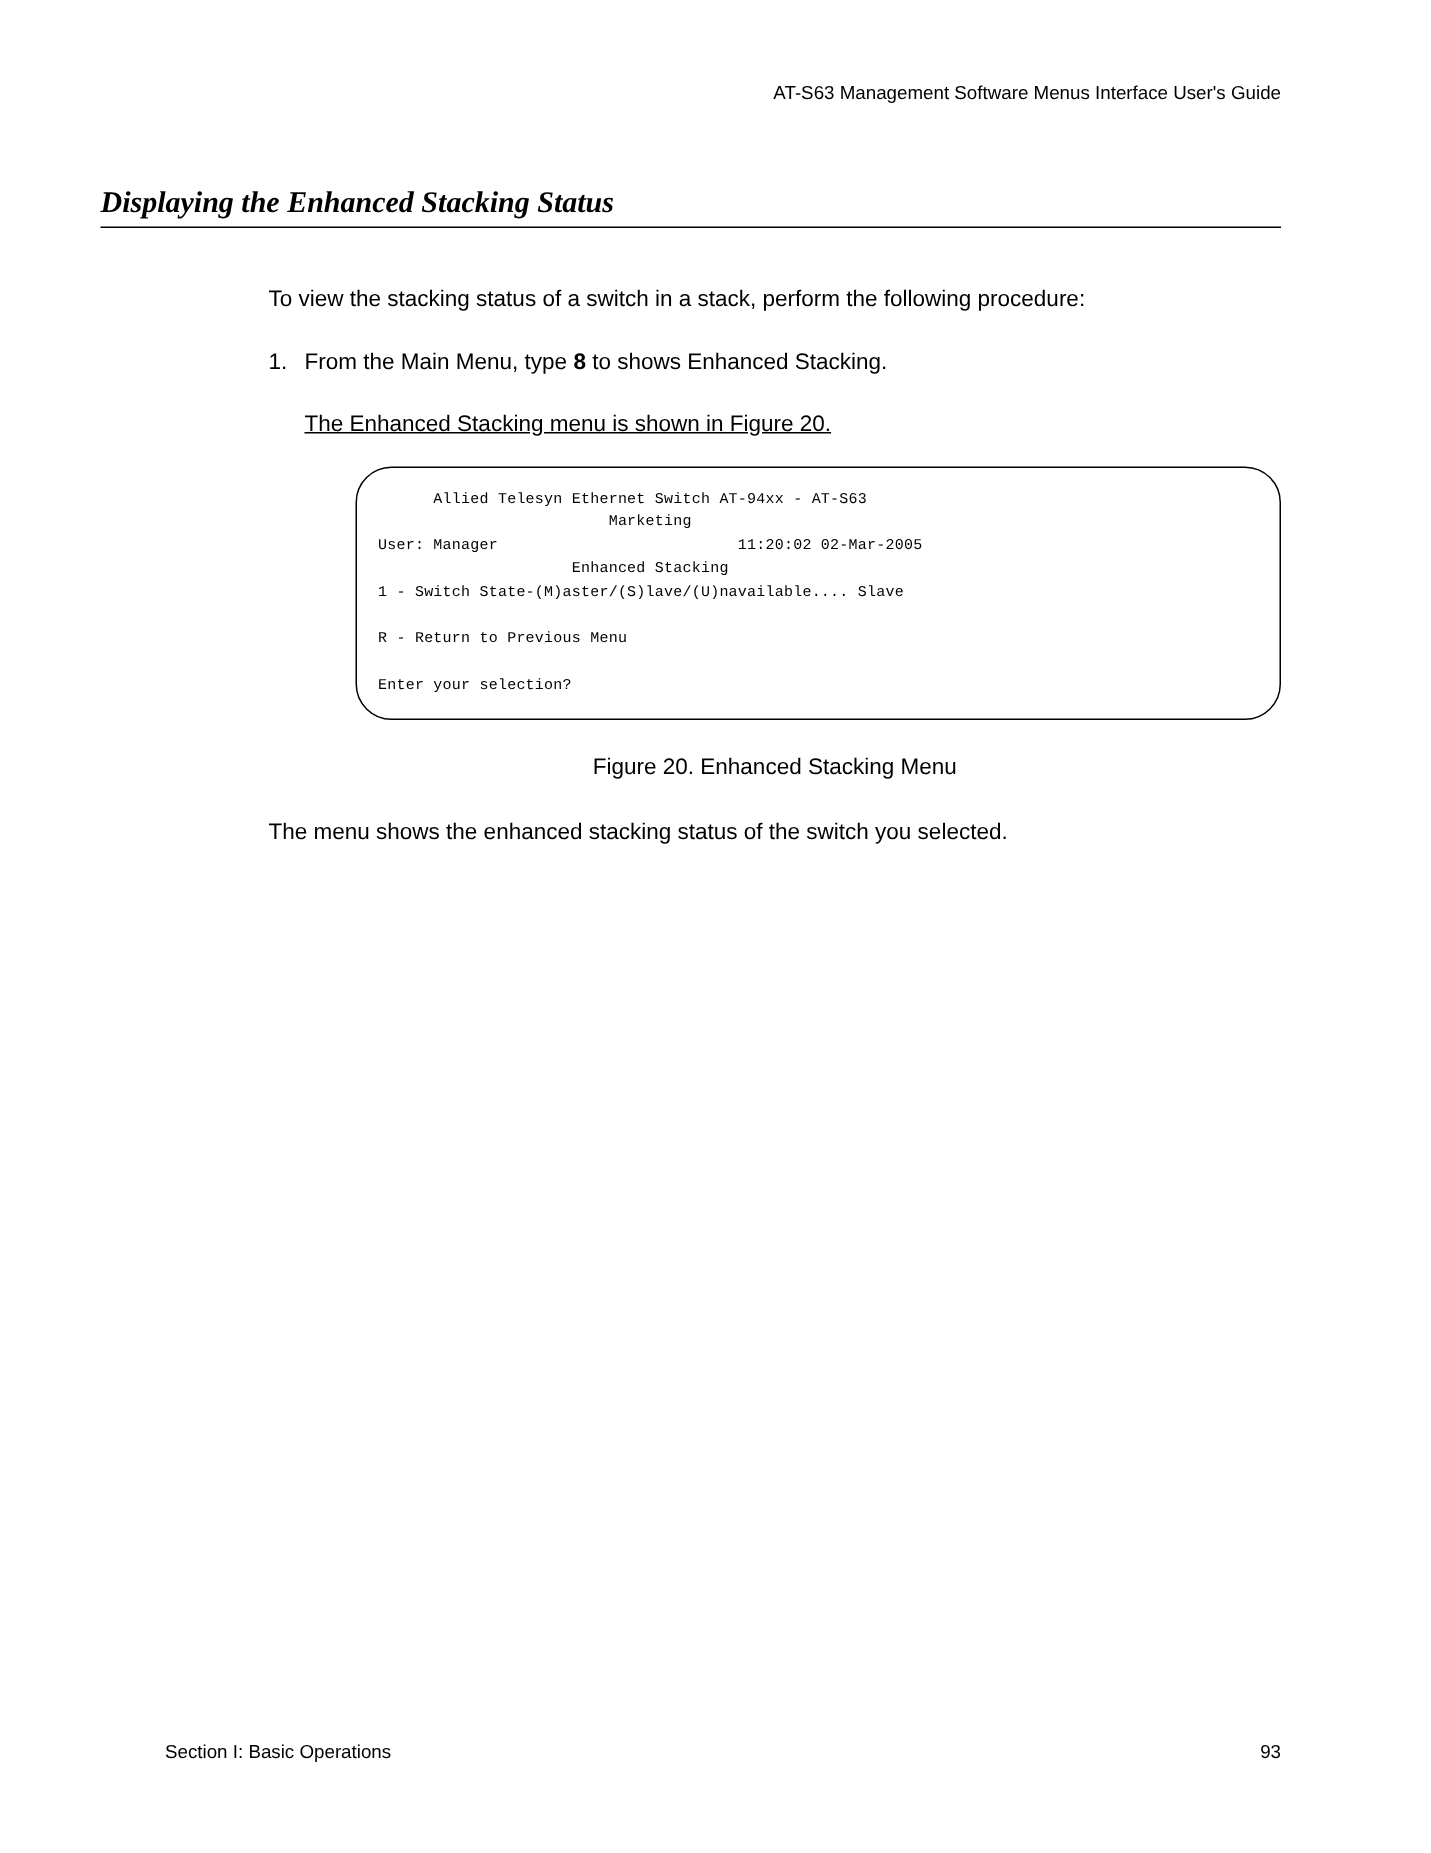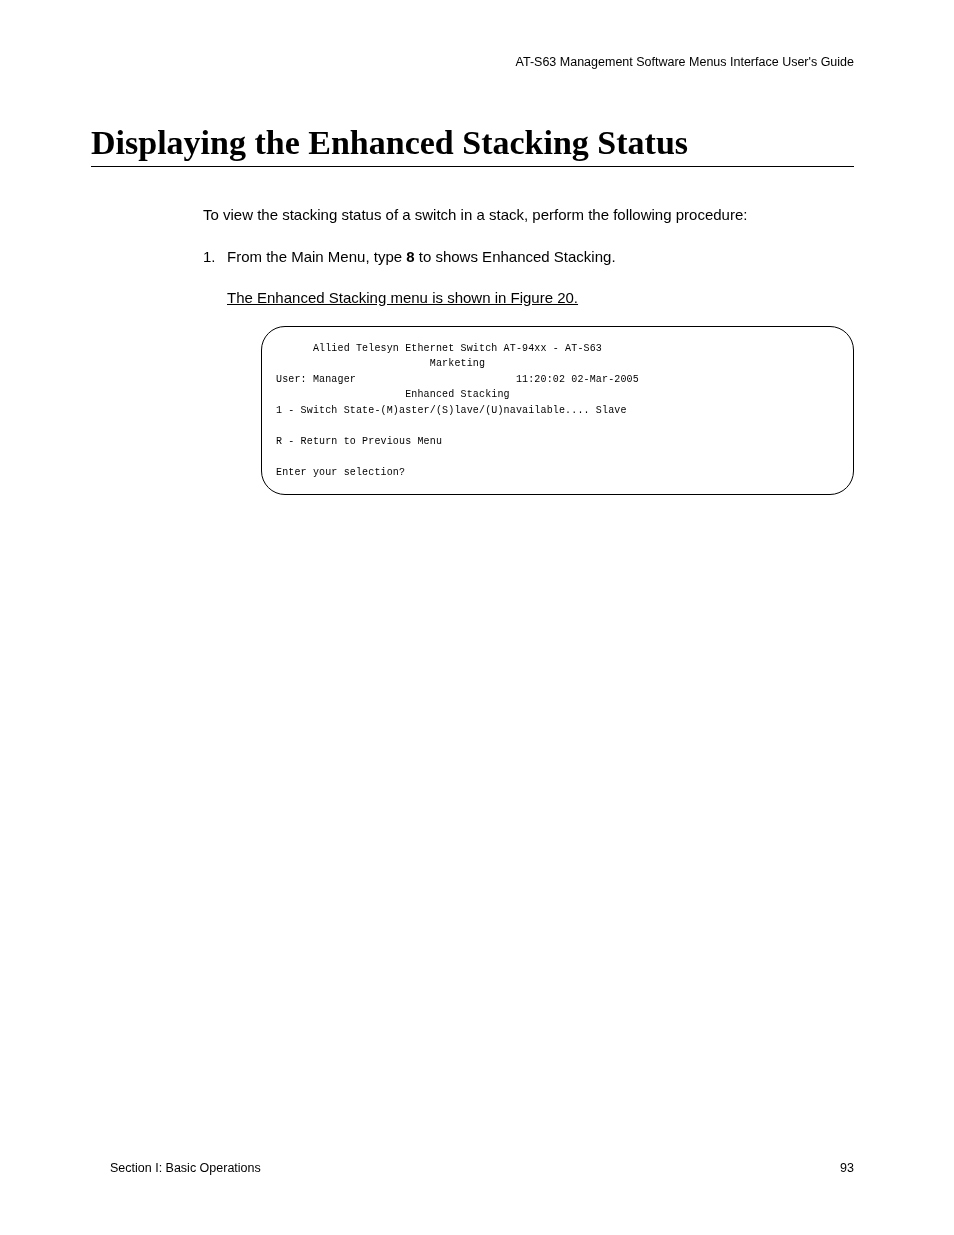--- a/index.html
+++ b/index.html
@@ -7,36 +7,37 @@
     padding: 0;
     background: #ffffff;
     font-family: Arial, Helvetica, sans-serif;
     color: #000;
     width: 954px;
     height: 1235px;
     position: relative;
     box-sizing: border-box;
   }
   .page {
-    padding: 55px 100px 40px 91px;
+    padding: 55px 100px 40px 67px;
     box-sizing: border-box;
     height: 100%;
     position: relative;
   }
   .running-head {
     text-align: right;
     font-size: 12.5px;
     margin-bottom: 55px;
     color: #000;
   }
   .section-title {
     font-family: "Times New Roman", Times, serif;
-    font-size: 34px;
+    font-size: 20px;
     font-weight: bold;
     margin: 0 0 4px 0;
+    font-style: italic;
   }
   .title-rule {
     border: none;
     border-top: 1px solid #000;
     margin: 0 0 38px 0;
   }
   .body-block {
     margin-left: 112px;
     font-size: 15px;
     line-height: 1.35;
@@ -113,19 +114,23 @@
   <div class="terminal-box"><span>      Allied Telesyn Ethernet Switch AT-94xx - AT-S63</span>
 <span>                         Marketing</span>
 <span>User: Manager                          11:20:02 02-Mar-2005</span>
 <span>                     Enhanced Stacking</span>
 <span>1 - Switch State-(M)aster/(S)lave/(U)navailable.... Slave</span>
 <span></span>
 <span>R - Return to Previous Menu</span>
 <span></span>
 <span>Enter your selection?</span></div>
 
+  <div class="body-block">
+    <p class="figure-caption">Figure 20. Enhanced Stacking Menu</p>
+    <p class="para">The menu shows the enhanced stacking status of the switch you selected.</p>
+  </div>
 
   <div class="footer">
     <span>Section I: Basic Operations</span>
     <span>93</span>
   </div>
 
 </div>
 
 </body></html>

